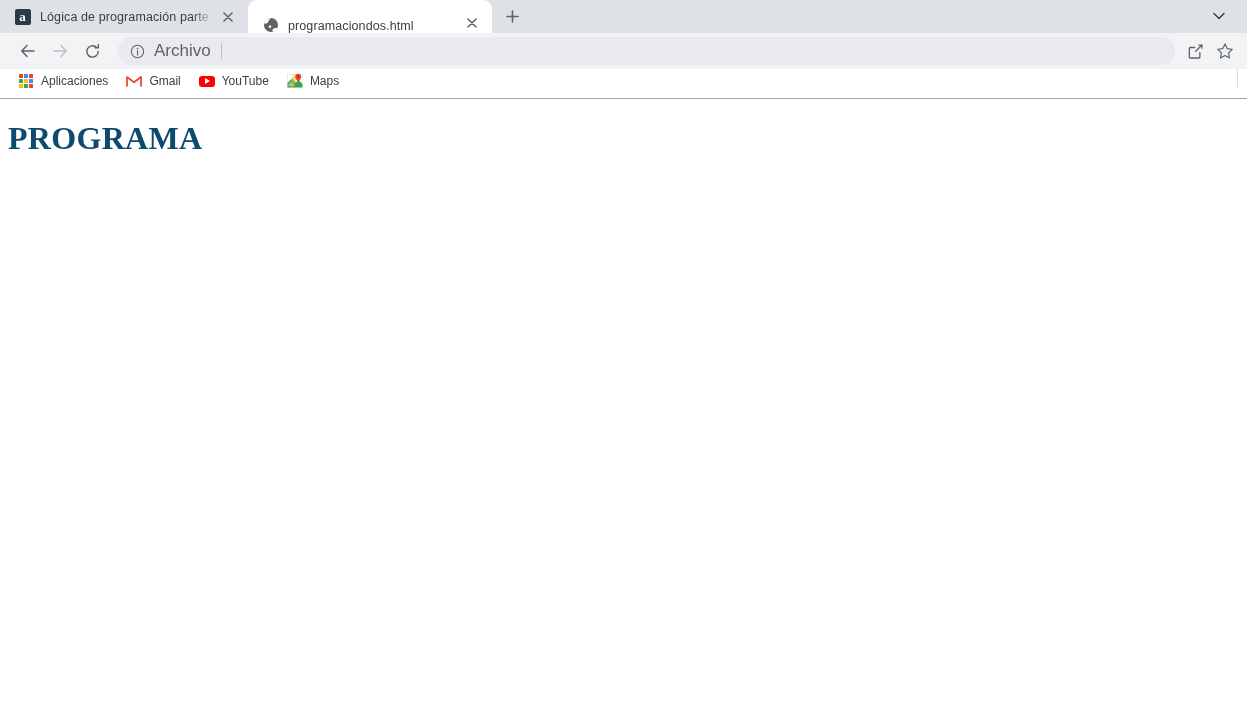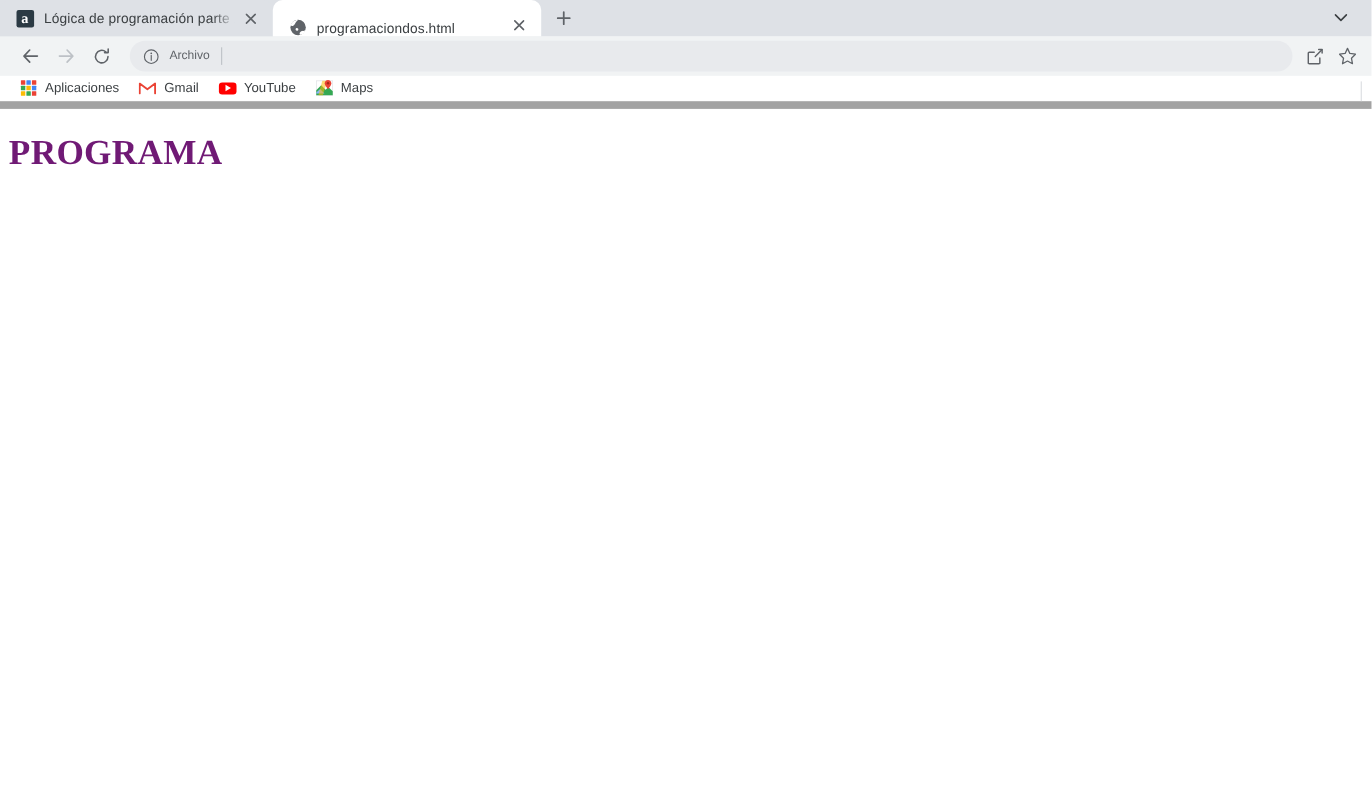--- a/index.html
+++ b/index.html
@@ -155,21 +155,21 @@
   }
 
   .omni-info-icon {
     width: 17px; height: 17px;
     flex: 0 0 17px;
     display: flex; align-items: center; justify-content: center;
     margin-right: 8px;
   }
 
   .omni-scheme {
-    font-size: 11px;
+    font-size: 17px;
     color: #5f6368;
     white-space: nowrap;
   }
 
   .omni-sep {
     width: 1px;
     height: 16px;
     background: #bdc1c6;
     margin: 0 10px;
     flex: 0 0 1px;
@@ -195,23 +195,23 @@
     display: flex; align-items: center; justify-content: center;
     flex: 0 0 28px;
     margin-left: 2px;
   }
 
   
   .bookmarks {
     height: 30px;
     background: #ffffff;
     display: flex;
-    align-items: flex-end;
+    align-items: flex-start;
     padding-left: 10px;
-    border-bottom: 7px solid #a3a3a3;
+    border-bottom: 1px solid #a3a3a3;
     position: relative;
   }
 
   .bm-item {
     display: flex;
     align-items: center;
     height: 24px;
     padding: 0 8px;
     border-radius: 4px;
     margin-right: 2px;
@@ -272,21 +272,21 @@
     background: #ffffff;
     height: 616px;
     padding: 0;
     overflow: hidden;
   }
 
   .page-heading {
     font-family: "Liberation Serif", serif;
     font-size: 32px;
     font-weight: bold;
-    color: #701a75;
+    color: #0c4a6e;
     margin: 21px 0 0 8px;
     letter-spacing: 0.3px;
   }
 </style>
 </head>
 <body>
 
 <div class="tabstrip">
 
   <div class="tab inactive">

